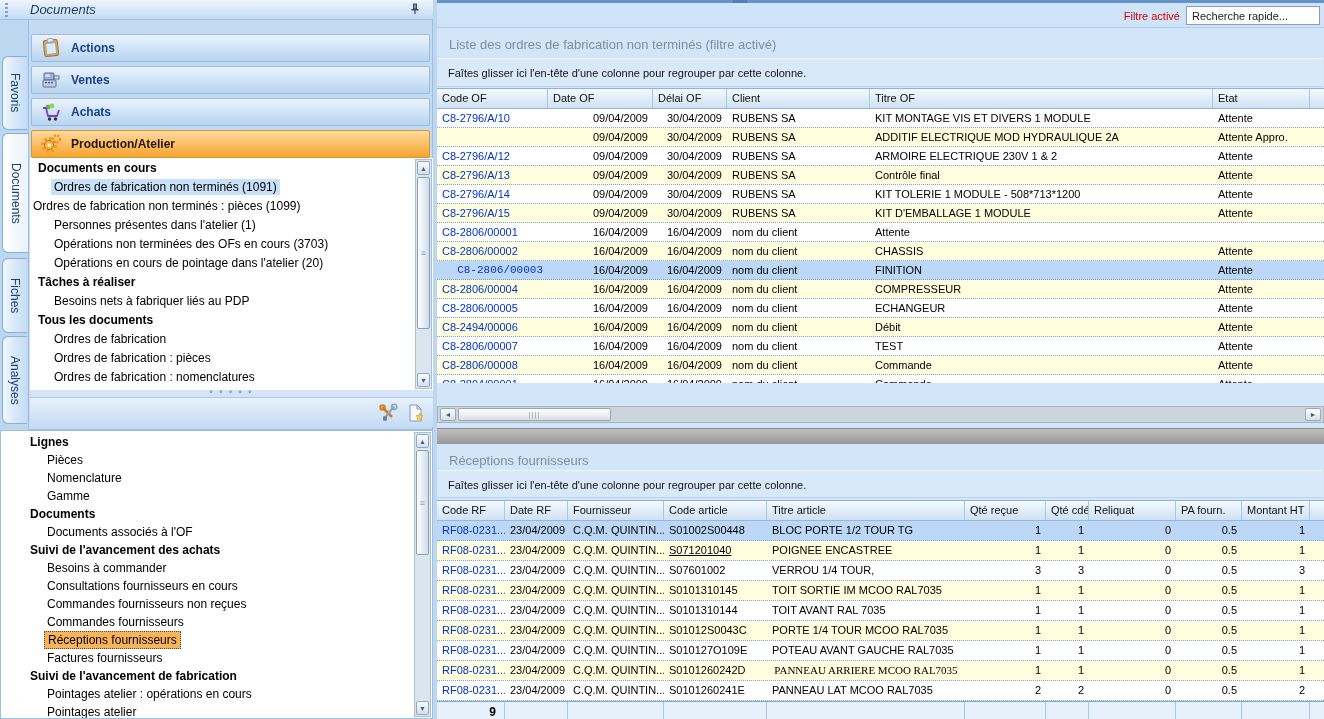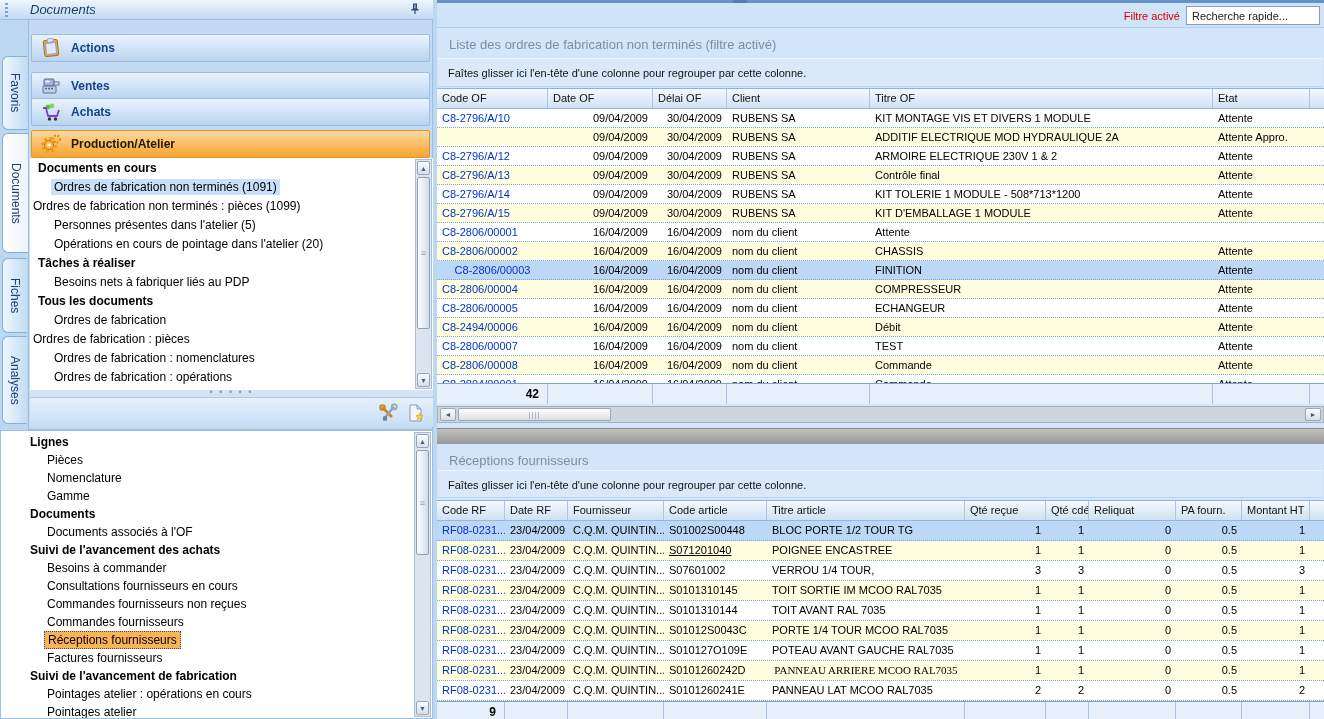--- a/index.html
+++ b/index.html
@@ -129,27 +129,28 @@
     <div class="vtab selected" style="top: 113px; height: 120px;">Documents</div>
     <div class="vtab" style="top: 238px; height: 75px;">Fiches</div>
     <div class="vtab" style="top: 316px; height: 88px;">Analyses</div>
   </div>
 
 <div id="upper-panel">
   <div id="tree-top">
       <div class="titem section" style="padding-left: 5px;"><span class="hl">Documents en cours</span></div>
       <div class="titem child" style="padding-left: 21px;"><span class="hl sel-blue">Ordres de fabrication non terminés (1091)</span></div>
       <div class="titem child" style=""><span class="hl">Ordres de fabrication non terminés : pièces (1099)</span></div>
-      <div class="titem child" style="padding-left: 21px;"><span class="hl">Personnes présentes dans l'atelier (5)</span></div>
+      <div class="titem child" style="padding-left: 21px;"><span class="hl">Personnes présentes dans l'atelier (1)</span></div>
+      <div class="titem child" style="padding-left: 21px;"><span class="hl">Opérations non terminées des OFs en cours (3703)</span></div>
       <div class="titem child" style="padding-left: 21px;"><span class="hl">Opérations en cours de pointage dans l'atelier (20)</span></div>
       <div class="titem section" style="padding-left: 5px;"><span class="hl">Tâches à réaliser</span></div>
       <div class="titem child" style="padding-left: 21px;"><span class="hl">Besoins nets à fabriquer liés au PDP</span></div>
       <div class="titem section" style="padding-left: 5px;"><span class="hl">Tous les documents</span></div>
       <div class="titem child" style="padding-left: 21px;"><span class="hl">Ordres de fabrication</span></div>
-      <div class="titem child" style=""><span class="hl">Ordres de fabrication : pièces</span></div>
+      <div class="titem child" style="padding-left: 21px;"><span class="hl">Ordres de fabrication : pièces</span></div>
       <div class="titem child" style="padding-left: 21px;"><span class="hl">Ordres de fabrication : nomenclatures</span></div>
       <div class="titem child" style="padding-left: 21px;"><span class="hl">Ordres de fabrication : opérations</span></div>
     </div>
   <div id="splitter">• • • • •</div>
   <div id="left-toolbar">
     <span id="toolbar-icons" style="display:flex;gap:7px;">
         <span class="tb-icon"><svg width="20" height="20" viewBox="0 0 20 20">
             <rect x="2" y="2" width="5" height="5" rx="1" fill="#f2a13c" stroke="#b36c12"></rect>
             <path d="M4.5 4.5 L14 14" stroke="#e07818" stroke-width="2.6"></path>
             <path d="M16 3.5 L7 14.5" stroke="#93a5b8" stroke-width="2.4"></path>
@@ -171,21 +172,21 @@
 <div class="acc-btn" style="top: 14px;">
       <span class="acc-icon"><svg width="22" height="22" viewBox="0 0 22 22">
           <g transform="rotate(-6 11 11)">
             <rect x="4" y="3" width="14" height="16" rx="2" fill="#f5a33c" stroke="#b06f10"></rect>
             <rect x="6" y="6" width="10" height="11" fill="#dceafe" stroke="#7fa8d8"></rect>
             <rect x="8" y="1.6" width="6" height="3.4" rx="1.4" fill="#e8eef8" stroke="#90a8c8"></rect>
           </g>
         </svg></span>
       <span class="acc-label">Actions</span>
     </div>
-    <div class="acc-btn" style="top: 52px;">
+    <div class="acc-btn" style="top: 46px;">
       <span class="acc-icon"><svg width="22" height="22" viewBox="0 0 22 22">
           <rect x="4" y="4" width="10" height="7" rx="1" fill="#9fb2d8" stroke="#5c6f96"></rect>
           <rect x="5.5" y="5.5" width="4" height="2" fill="#eef4ff"></rect>
           <rect x="14" y="7" width="5" height="3" fill="#dde7f8" stroke="#5c6f96"></rect>
           <rect x="3" y="11" width="13" height="7" rx="1" fill="#c3cfe6" stroke="#5c6f96"></rect>
           <rect x="5" y="12.8" width="2" height="1.5" fill="#51618a"></rect>
           <rect x="8" y="12.8" width="2" height="1.5" fill="#51618a"></rect>
           <rect x="11" y="12.8" width="2" height="1.5" fill="#51618a"></rect>
         </svg></span>
       <span class="acc-label">Ventes</span>
@@ -316,21 +317,21 @@
           </div>
           <div class="grow alt">
             <div class="gcell code" style="width: 111px; text-align: left;">C8-2806/00002</div>
             <div class="gcell" style="width: 105px; text-align: right;">16/04/2009</div>
             <div class="gcell" style="width: 74px; text-align: right;">16/04/2009</div>
             <div class="gcell" style="width: 143px; text-align: left;">nom du client</div>
             <div class="gcell" style="width: 343px; text-align: left;">CHASSIS</div>
             <div class="gcell" style="width: 97px; text-align: left;">Attente</div>
           </div>
           <div class="grow sel">
-            <div class="gcell code" style="width: 111px; text-align: center;">C8-2806/00003</div>
+            <div class="gcell code" style="width: 111px; text-align: right; font-family: Liberation Mono, monospace;">C8-2806/00003</div>
             <div class="gcell" style="width: 105px; text-align: right;">16/04/2009</div>
             <div class="gcell" style="width: 74px; text-align: right;">16/04/2009</div>
             <div class="gcell" style="width: 143px; text-align: left;">nom du client</div>
             <div class="gcell" style="width: 343px; text-align: left;">FINITION</div>
             <div class="gcell" style="width: 97px; text-align: left;">Attente</div>
           </div>
           <div class="grow alt">
             <div class="gcell code" style="width: 111px; text-align: left;">C8-2806/00004</div>
             <div class="gcell" style="width: 105px; text-align: right;">16/04/2009</div>
             <div class="gcell" style="width: 74px; text-align: right;">16/04/2009</div>
@@ -371,28 +372,20 @@
             <div class="gcell" style="width: 97px; text-align: left;">Attente</div>
           </div>
           <div class="grow partial">
             <div class="gcell code" style="width: 111px; text-align: left;">C8-2804/00001</div>
             <div class="gcell" style="width: 105px; text-align: right;">16/04/2009</div>
             <div class="gcell" style="width: 74px; text-align: right;">16/04/2009</div>
             <div class="gcell" style="width: 143px; text-align: left;">nom du client</div>
             <div class="gcell" style="width: 343px; text-align: left;">Commande</div>
             <div class="gcell" style="width: 97px; text-align: left;">Attente</div>
           </div>
-        </div>
-      <div class="grid-footer">
-          <div class="fcell count" style="width: 111px;">42</div>
-          <div class="fcell" style="width: 105px;"></div>
-          <div class="fcell" style="width: 74px;"></div>
-          <div class="fcell" style="width: 143px;"></div>
-          <div class="fcell" style="width: 343px;"></div>
-          <div class="fcell" style="width: 97px;"></div>
         </div>
     </div>
     <div class="hscroll">
       <div class="hs-btn left">◄</div>
       <div class="hs-thumb">||||</div>
       <div class="hs-btn right">►</div>
     </div>
   </div>
 
   <div id="gray-splitter"></div>

